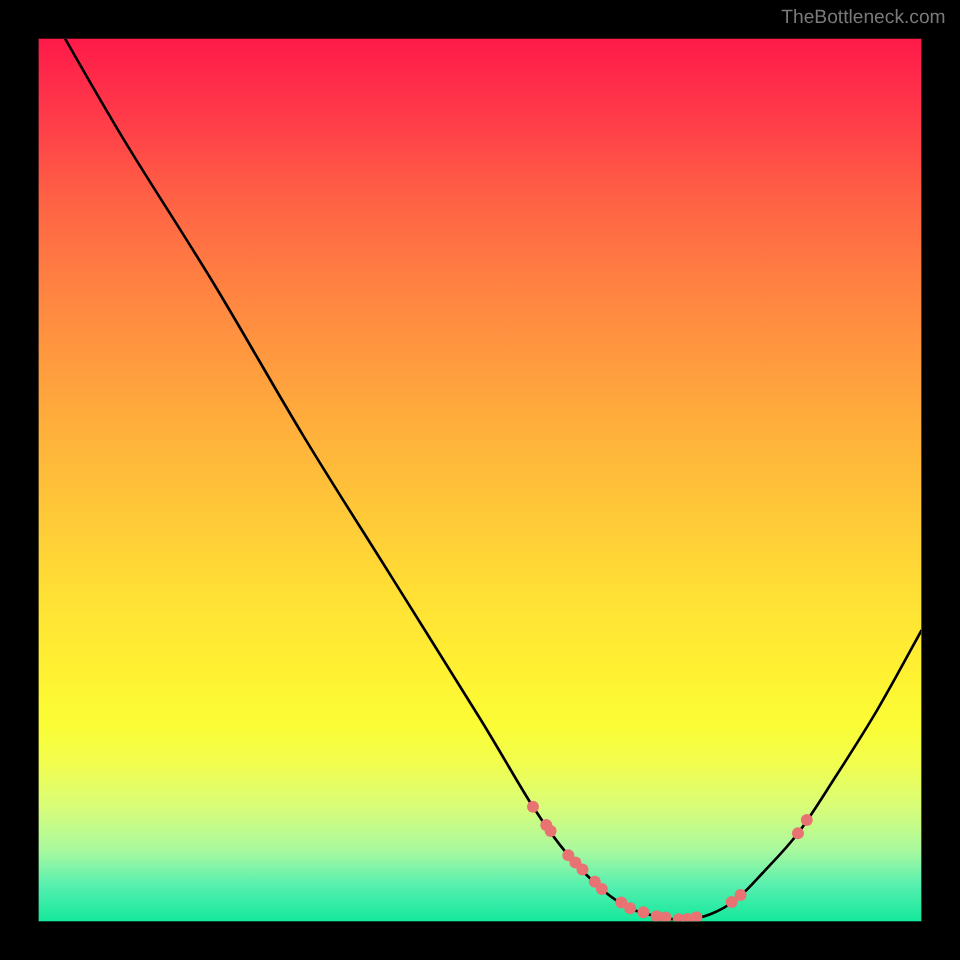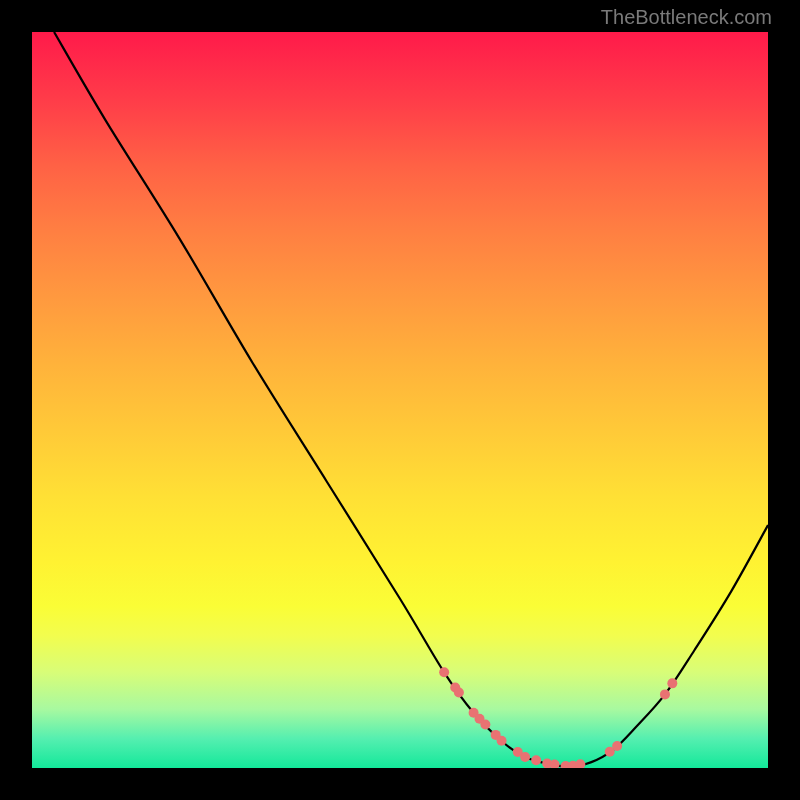--- a/index.html
+++ b/index.html
@@ -1,17 +1,17 @@
 <!DOCTYPE html>
 <html><head>
 <meta charset="utf-8">
 <style>
   * { margin: 0; padding: 0; box-sizing: border-box; }
   body { width: 800px; height: 800px; background: #000; position: relative; overflow: hidden; }
-  .watermark { position: absolute; top: 6px; right: 28px; color: #7a7a7a; font-family: Arial, sans-serif; font-size: 20px; font-weight: 500; z-index: 20; }
+  .watermark { position: absolute; top: 6px; right: 12px; color: #7a7a7a; font-family: Arial, sans-serif; font-size: 16px; font-weight: 500; z-index: 20; }
   .plot-area { position: absolute; left: 32px; top: 32px; width: 736px; height: 736px; overflow: hidden; }
   .gradient { position: absolute; inset: 0; background: linear-gradient(to bottom,
       #ff1a4a 0%,
       #ff3b49 9%,
       #ff6145 18%,
       #ff7f42 27%,
       #ff993f 36%,
       #ffb23b 45%,
       #ffc938 54%,
       #ffe035 63%,

